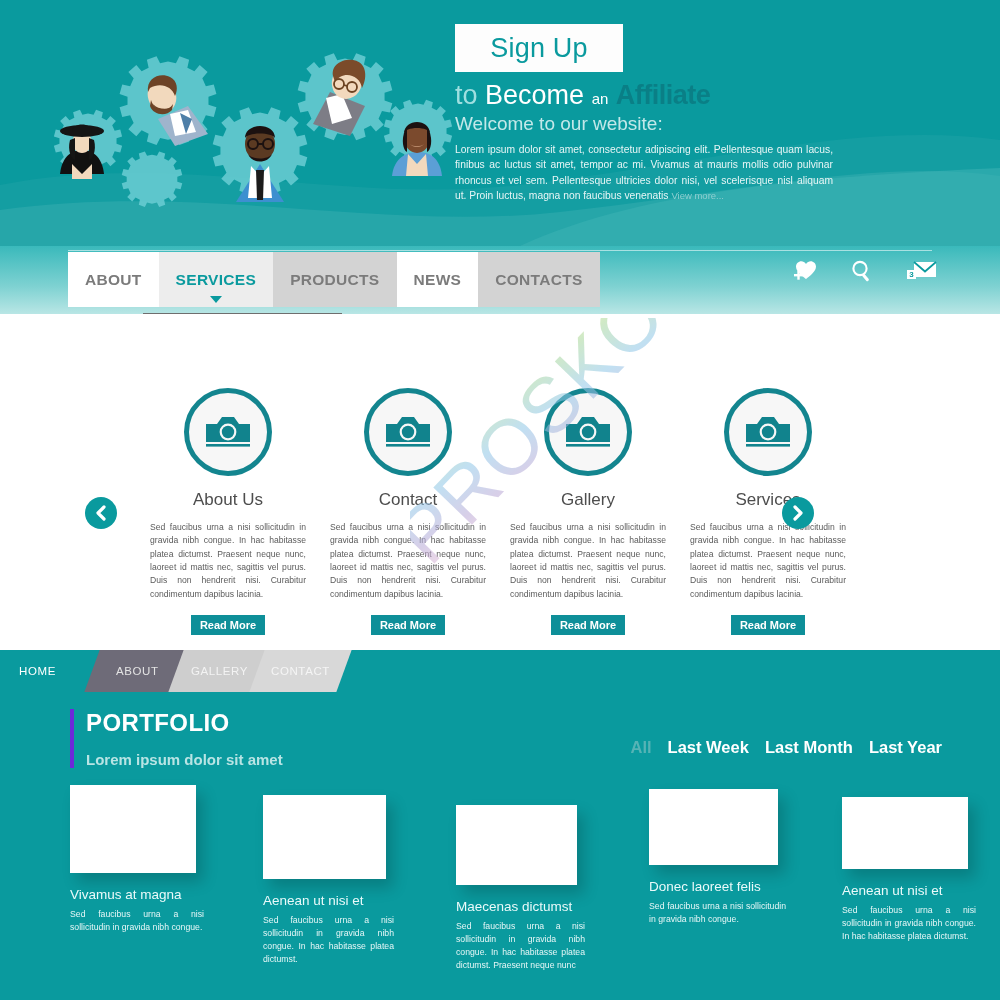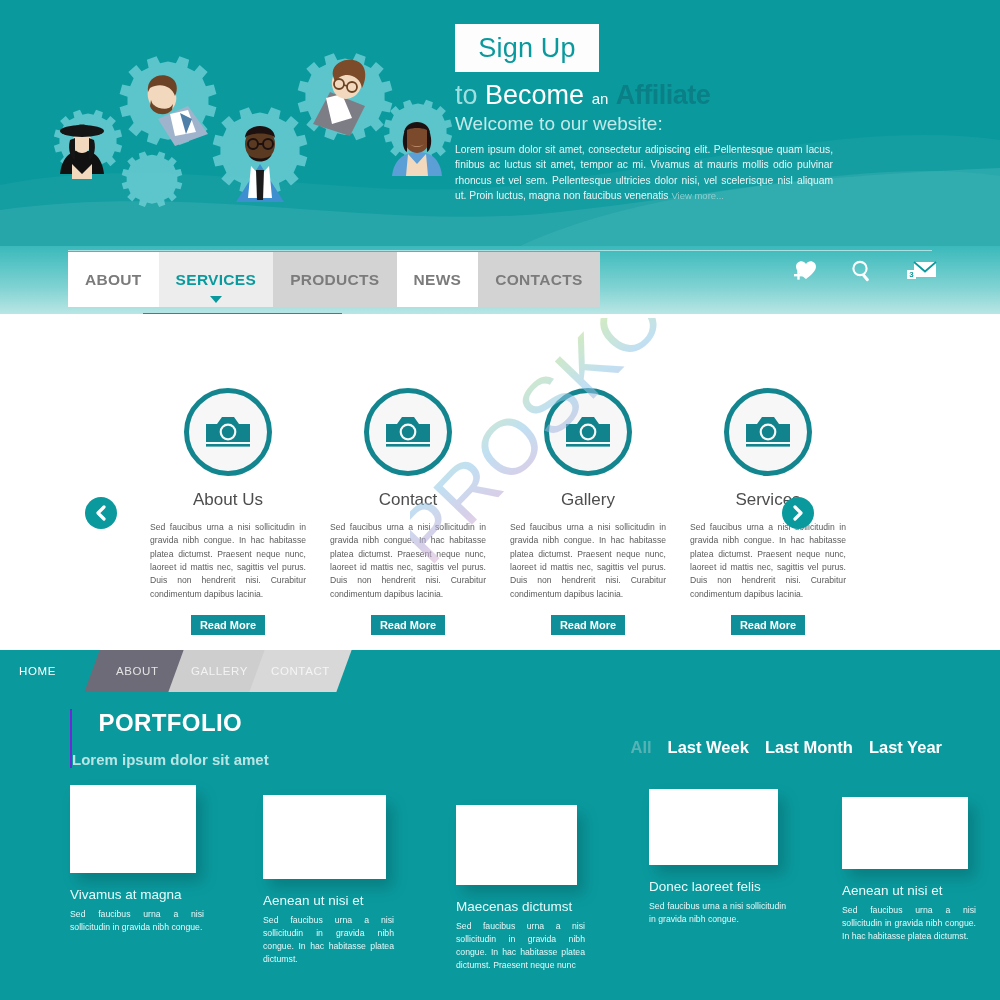--- a/index.html
+++ b/index.html
@@ -19,21 +19,21 @@
     overflow: hidden;
   }
   .hero-wave {
     position: absolute; left: 0; top: 0; width: 1000px; height: 246px;
   }
   .hero-illustration {
     position: absolute; left: 20px; top: 14px; width: 440px; height: 200px;
   }
   .hero-right { position: absolute; left: 455px; top: 24px; width: 390px; }
   .signup-btn {
-    display: block; width: 144px; height: 48px; background: #fdfdfd;
+    display: block; width: 168px; height: 48px; background: #fdfdfd;
     color: #0a9a9e; font-size: 27px; letter-spacing: .2px;
     text-align: center; line-height: 48px; border: none; cursor: pointer;
     font-family: "Liberation Sans", sans-serif;
   }
   .headline { margin-top: 9px; color: #ffffff; font-size: 27px; line-height: 1.05; white-space: nowrap; }
   .headline .w-to { color: #9fdfe0; font-weight: 300; }
   .headline .w-become { color: #ffffff; font-weight: 400; }
   .headline .w-an { color: #ffffff; font-size: 15px; font-weight: 300; }
   .headline .w-affiliate { color: #0a7f86; font-weight: bold; letter-spacing: -.5px; }
   .welcome { margin-top: 4px; color: #c3e8e9; font-size: 19px; font-weight: 300; }
@@ -117,21 +117,21 @@
   .tab-home span { color: #ffffff; }
   .tab-about { left: 92px; width: 90px; background: #6e6b78; }
   .tab-about span { color: #e3e3e3; }
   .tab-gallery { left: 176px; width: 87px; background: #cecece; }
   .tab-gallery span { color: #f3f3f3; }
   .tab-contact { left: 257px; width: 87px; background: #d8d8d8; }
   .tab-contact span { color: #f5f5f5; }
 
   
   .portfolio { position: absolute; left: 0; top: 692px; width: 1000px; height: 308px; background: #0a9a9e; }
-  .pf-head { position: absolute; left: 70px; top: 17px; border-left: 2px solid #6d28d9; text-align: center; }
+  .pf-head { position: absolute; left: 70px; top: 17px; padding-left: 12px; border-left: 4px solid #6d28d9; }
   .pf-title { font-size: 24px; font-weight: bold; color: #ffffff; letter-spacing: .4px; }
   .pf-sub { font-size: 15px; color: #b8e4e4; font-weight: 700; margin-top: 14px; }
   .pf-filters { position: absolute; right: 58px; top: 46px; display: flex; gap: 16px; align-items: baseline; }
   .pf-filter { font-size: 16.5px; font-weight: bold; color: #ffffff; cursor: pointer; }
   .pf-filter.muted { color: #56b3b5; }
   .pf-grid { position: absolute; left: 70px; top: 93px; display: flex; gap: 12px; }
   .pf-item { width: 181px; }
   .pf-thumb { background: #ffffff; box-shadow: 7px 9px 14px rgba(0,0,0,.18); }
   .pf-name { margin-top: 14px; font-size: 13.5px; color: #eafafa; font-weight: 300; }
   .pf-desc { margin-top: 6px; font-size: 8.7px; line-height: 1.5; color: #e6f7f7; text-align: justify; }

